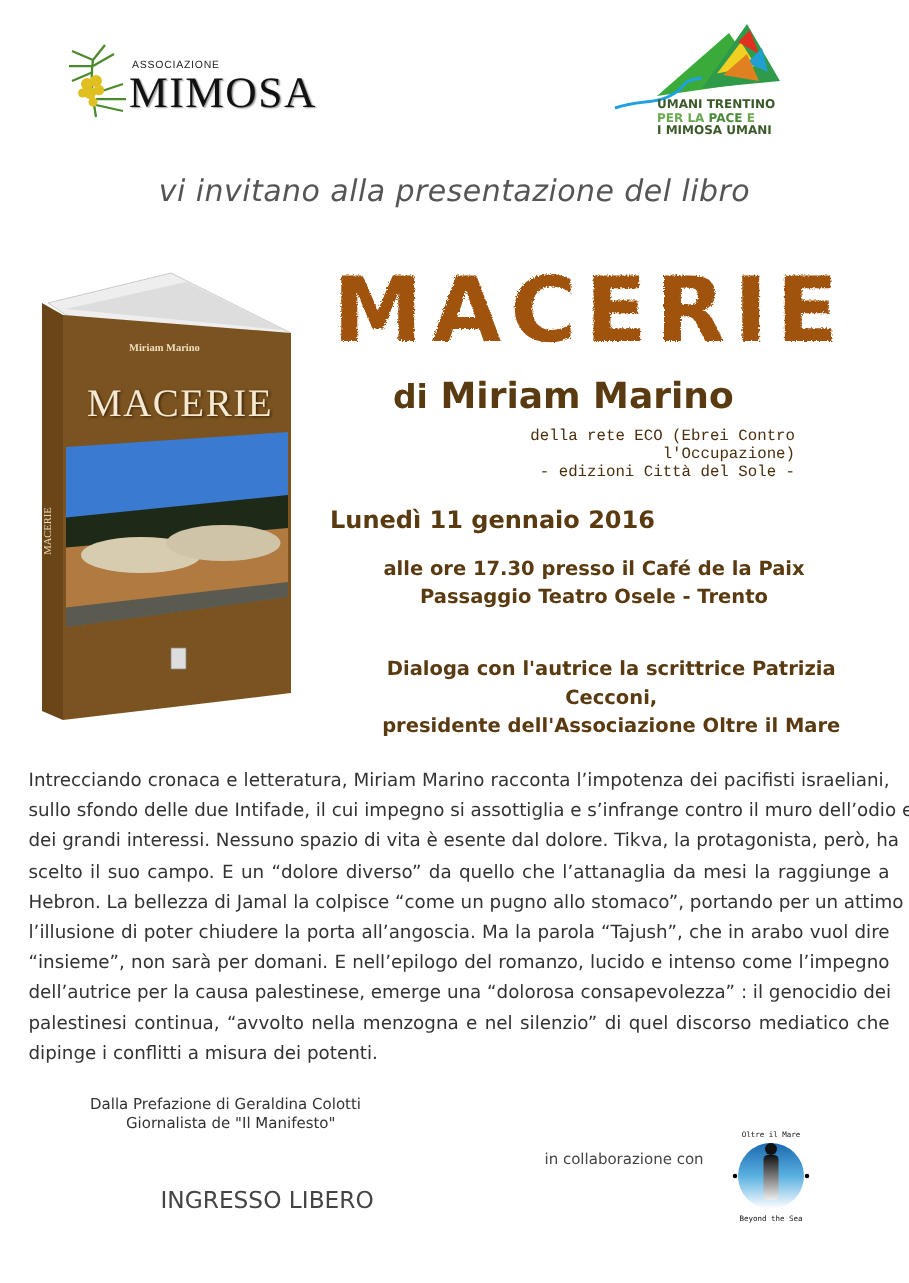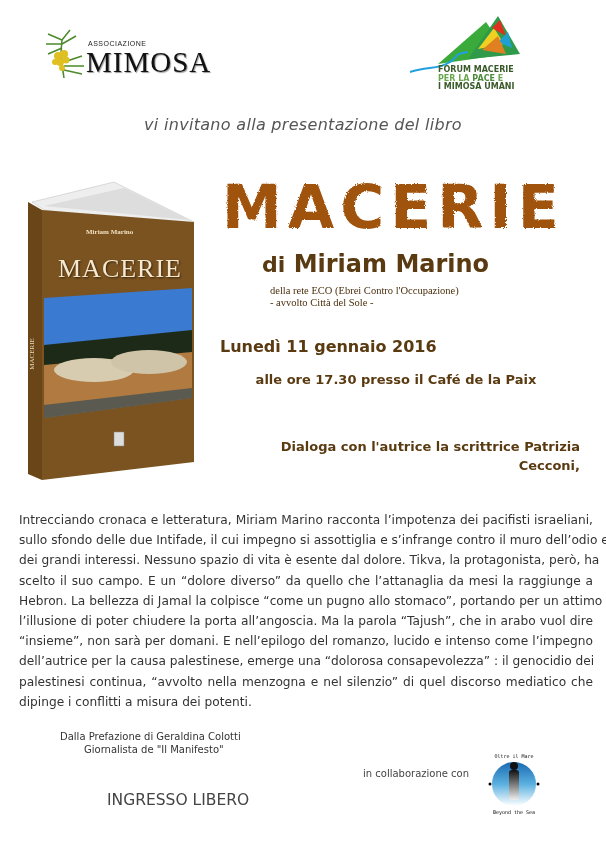--- a/index.html
+++ b/index.html
@@ -12,34 +12,34 @@
   .mimosa-big { left: 86px; top: 46px; font-size: 29px; font-family: "Liberation Serif", serif; color: #111; letter-spacing: 1px; text-shadow: 1px 1px 1px #999; }
 
   
   .forum-logo { left: 408px; top: 14px; width: 120px; height: 85px; }
   .forum-text { left: 438px; top: 66px; font-size: 8px; font-weight: bold; line-height: 8.5px; font-family: "DejaVu Sans", sans-serif; }
   .forum-line1 { color: #3a5a2a; }
   .forum-line2 { color: #6aa84f; }
   .forum-line2 b { color: #4a8a3a; }
   .forum-line3 { color: #3a5a2a; }
 
-  .invite { left: 0; width: 606px; top: 115px; text-align: center; font-size: 16px; color: #555; font-family: "DejaVu Sans", sans-serif; font-style: italic; letter-spacing: 0.3px; }
+  .invite { left: 0; width: 606px; top: 115px; text-align: center; font-size: 20px; color: #555; font-family: "DejaVu Sans", sans-serif; font-style: italic; letter-spacing: 0.3px; }
 
   
   .book { left: 24px; top: 180px; width: 170px; height: 300px; }
 
   .title-big { left: 222px; top: 172px; font-size: 60px; color: #a0520c; font-weight: bold; letter-spacing: 6px; font-family: "DejaVu Sans", sans-serif; filter: url(#rough); }
 
   .author { left: 262px; top: 250px; font-size: 24px; color: #5a3a10; font-weight: bold; font-family: "DejaVu Sans", sans-serif; }
   .author .di { font-weight: bold; font-size: 22px; }
-  .rete { left: 270px; top: 285px; width: 260px; text-align: left; font-size: 10.5px; color: #4a2e0c; line-height: 12px; font-family: Liberation Serif, serif; }
+  .rete { left: 270px; top: 285px; width: 260px; text-align: right; font-size: 10.5px; color: #4a2e0c; line-height: 12px; font-family: Liberation Mono, monospace; }
 
   .date { left: 220px; width: 352px; top: 337px; text-align: left; font-size: 16px; color: #5a3a10; font-weight: bold; font-family: "DejaVu Sans", sans-serif; }
   .place { left: 220px; width: 352px; top: 370px; text-align: center; font-size: 13px; color: #5a3a10; font-weight: bold; line-height: 19px; font-family: "DejaVu Sans", sans-serif; }
-  .dialog { left: 235px; width: 345px; top: 437px; text-align: right; font-size: 13px; color: #5a3a10; font-weight: bold; line-height: 19px; font-family: "DejaVu Sans", sans-serif; }
+  .dialog { left: 235px; width: 345px; top: 437px; text-align: center; font-size: 13px; color: #5a3a10; font-weight: bold; line-height: 19px; font-family: "DejaVu Sans", sans-serif; }
 
   .body-text { left: 19px; top: 510px; width: 574px; font-size: 12.2px; line-height: 20.2px; color: #333; text-align: justify; font-family: "DejaVu Sans", sans-serif; }
   .body-text span { display: block; text-align: justify; text-align-last: justify; white-space: nowrap; }
   .body-text span.last { text-align-last: left; }
 
   .pref { left: 60px; top: 730px; font-size: 10px; color: #333; line-height: 13px; font-family: "DejaVu Sans", sans-serif; }
   .pref .l2 { padding-left: 24px; display: block; }
   .pref .l1 { display: block; }
 
   .ingresso { left: 107px; top: 791px; font-size: 15.5px; color: #444; font-family: "DejaVu Sans", sans-serif; }
@@ -83,21 +83,21 @@
     <polygon points="30,50 78,8 100,40" fill="#3aaa3a"></polygon>
     <polygon points="60,45 90,2 112,40" fill="#2e9a4a"></polygon>
     <polygon points="70,35 86,14 96,30" fill="#f0d020"></polygon>
     <polygon points="84,14 92,6 98,22" fill="#e03020"></polygon>
     <polygon points="90,28 100,18 104,34" fill="#20a0d0"></polygon>
     <polygon points="74,36 90,22 98,40" fill="#e08020"></polygon>
     <path d="M2 58 C20 52 30 56 42 48 C50 44 44 40 60 38" stroke="#20a0e0" stroke-width="2" fill="none"></path>
   </svg>
 </div>
 <div class="abs forum-text">
-  <div class="forum-line1">FORUM MACERIE</div>
+  <div class="forum-line1">UMANI TRENTINO</div>
   <div class="forum-line2"><span>PER LA </span><b>PACE</b><span> E</span></div>
   <div class="forum-line3">I MIMOSA UMANI</div>
 </div>
 
 <div class="abs invite">vi invitano alla presentazione del libro</div>
 
 <div class="abs book">
   <svg width="170" height="300" viewBox="0 0 170 300">
 
     <polygon points="8,22 90,2 170,42 170,50 20,30" fill="#eeeeee" stroke="#bbb" stroke-width="0.5"></polygon>
@@ -119,30 +119,32 @@
   <div class="abs" style="left:62px;top:48px;font-size:7px;color:#f0e0c0;font-family:'Liberation Serif',serif;font-weight:bold;">Miriam Marino</div>
   <div class="abs" style="left:34px;top:74px;font-size:26px;color:#f5e8d0;font-family:'Liberation Serif',serif;letter-spacing:1px;text-shadow:1px 1px 2px #3a2008;">MACERIE</div>
   <div class="abs" style="left:-8px;top:170px;font-size:7px;color:#e8d8b8;font-family:'Liberation Serif',serif;transform:rotate(-90deg);">MACERIE</div>
 </div>
 
 <div class="abs title-big">MACERIE</div>
 
 <div class="abs author"><span class="di">di</span> <span>Miriam Marino</span></div>
 <div class="abs rete">
   <div>della rete ECO (Ebrei Contro l'Occupazione)</div>
-  <div>- avvolto Città del Sole -</div>
+  <div>- edizioni Città del Sole -</div>
 </div>
 
 <div class="abs date">Lunedì 11 gennaio 2016</div>
 <div class="abs place">
   <div>alle ore 17.30 presso il Café de la Paix</div>
+  <div>Passaggio Teatro Osele - Trento</div>
 </div>
 
 <div class="abs dialog">
   <div>Dialoga con l'autrice la scrittrice Patrizia Cecconi,</div>
+  <div>presidente dell'Associazione Oltre il Mare</div>
 </div>
 
 <div class="abs body-text">
   <span>Intrecciando cronaca e letteratura, Miriam Marino racconta l’impotenza dei pacifisti israeliani,</span>
   <span>sullo sfondo delle due Intifade, il cui impegno si assottiglia e s’infrange contro il muro dell’odio e</span>
   <span>dei grandi interessi. Nessuno spazio di vita è esente dal dolore. Tikva, la protagonista, però, ha</span>
   <span>scelto il suo campo. E un “dolore diverso” da quello che l’attanaglia da mesi la raggiunge a</span>
   <span>Hebron. La bellezza di Jamal la colpisce “come un pugno allo stomaco”, portando per un attimo</span>
   <span>l’illusione di poter chiudere la porta all’angoscia. Ma la parola “Tajush”, che in arabo vuol dire</span>
   <span>“insieme”, non sarà per domani. E nell’epilogo del romanzo, lucido e intenso come l’impegno</span>

